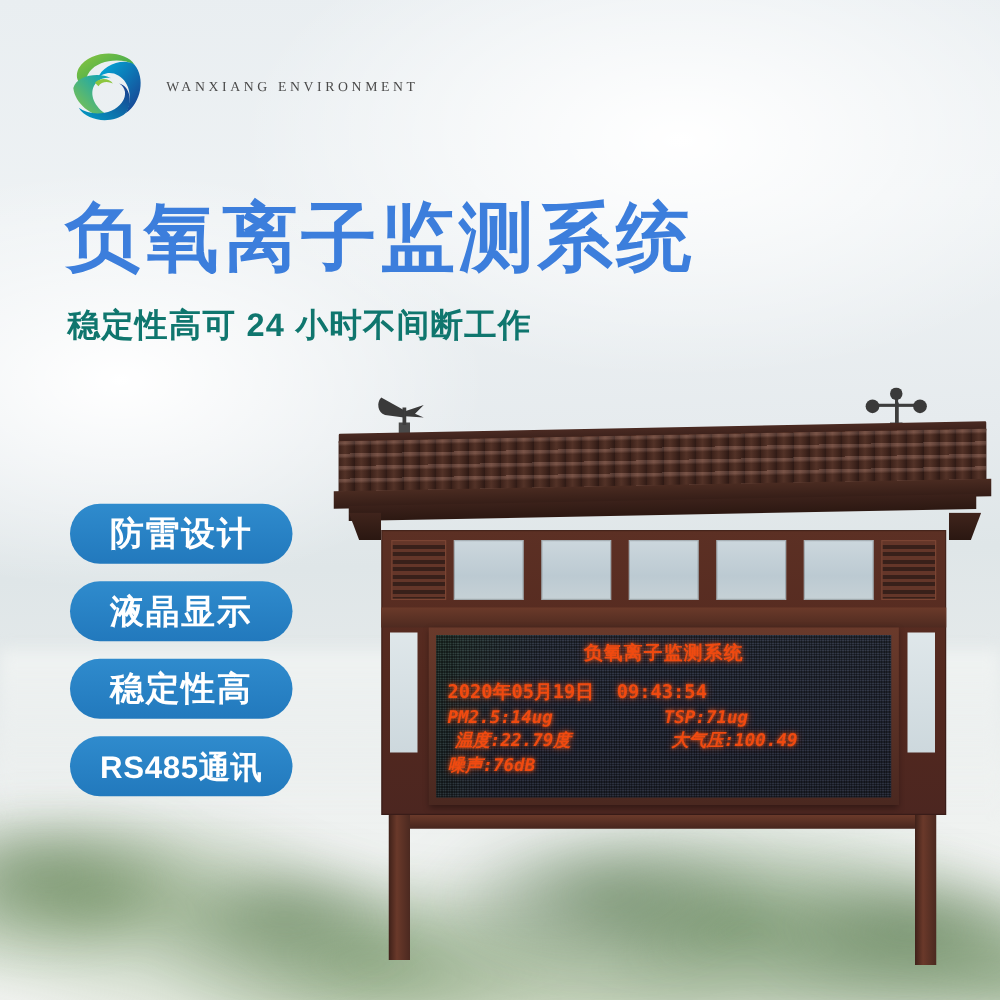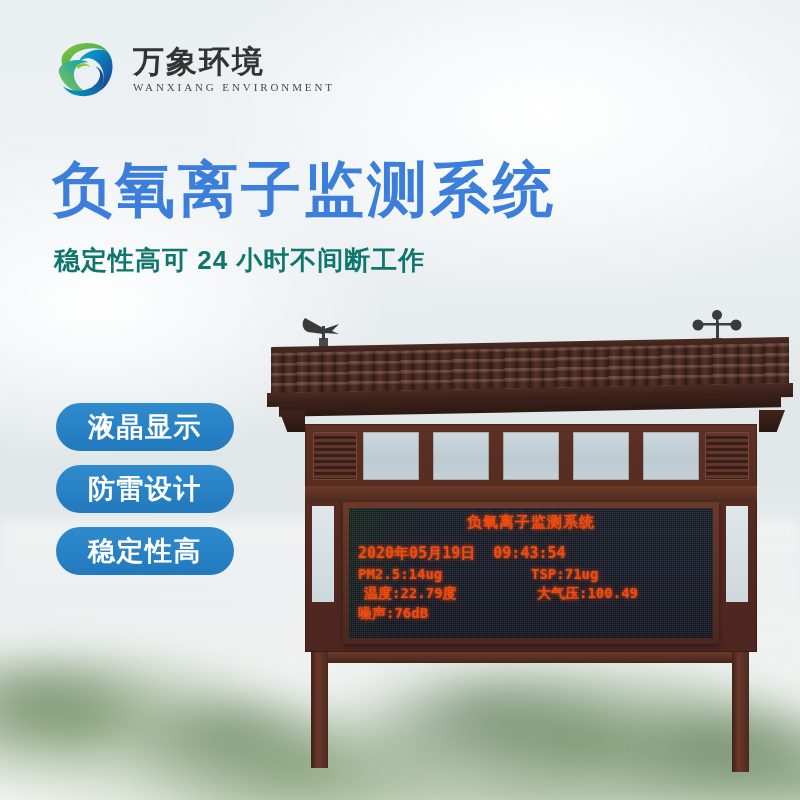--- a/index.html
+++ b/index.html
@@ -267,21 +267,21 @@
   .led-datetime {
     font-size: 15px; text-align: left; letter-spacing: 0px;
     margin-top: 14px; line-height: 1.15;
   }
   .led-grid {
     display: grid;
     grid-template-columns: 1fr 1fr;
     row-gap: 1px;
     margin-top: 3px;
   }
-  .led-cell { font-size: 14px; line-height: 1.32; }
+  .led-cell { font-size: 14px; line-height: 1.32; font-style: italic; }
   .led-cell.right { padding-left: 6px; }
 
   
   .leg-l {
     position: absolute; left: 46px; top: 334px; width: 17px; height: 116px;
     background: linear-gradient(90deg,#3f2119 0%, #6a392a 38%, #4b2920 100%);
   }
   .leg-r {
     position: absolute; right: 46px; top: 334px; width: 17px; height: 120px;
     background: linear-gradient(90deg,#3f2119 0%, #6a392a 38%, #4b2920 100%);
@@ -321,32 +321,32 @@
             <stop offset="100%" stop-color="#00A0C6"></stop>
         </linearGradient>
       </defs>
       <path d="M18 30 C32 8, 70 10, 80 26 C66 18, 40 20, 30 34 C24 42, 26 50, 33 54 C20 52, 12 42, 18 30 Z" fill="url(#gA)"></path>
       <path d="M80 26 C92 40, 88 68, 70 80 C78 66, 76 46, 62 38 C54 33, 44 35, 39 42 C44 26, 68 18, 80 26 Z" fill="url(#gB)"></path>
       <path d="M12 52 C14 70, 34 86, 54 84 C40 78, 30 64, 34 52 C37 43, 46 39, 54 41 C40 34, 16 38, 12 52 Z" fill="url(#gD)"></path>
       <path d="M70 80 C56 92, 28 90, 18 74 C32 84, 56 82, 66 68 C72 60, 70 51, 63 47 C76 50, 78 70, 70 80 Z" fill="url(#gC)"></path>
       <path d="M36 46 C42 40, 52 41, 56 47 C50 44, 43 45, 40 50 Z" fill="#8DC63F"></path>
     </svg>
     <div class="logo-text">
-      <div class="logo-cn">万象环境</div>
       <div class="logo-en">WANXIANG ENVIRONMENT</div>
     </div>
   </div>
 
   <div class="headline">负氧离子监测系统</div>
   <div class="subhead">稳定性高可 24 小时不间断工作</div>
 
   <div class="badges">
+    <div class="badge">防雷设计</div>
     <div class="badge">液晶显示</div>
-    <div class="badge">防雷设计</div>
     <div class="badge">稳定性高</div>
+    <div class="badge narrow">RS485通讯</div>
   </div>
 
   <div class="station">
 
     <svg class="sensor sensor-vane" viewBox="0 0 56 44">
       <rect x="24" y="26" width="9" height="14" fill="#4a4a4a"></rect>
       <rect x="22" y="38" width="13" height="5" fill="#3a3a3a"></rect>
       <rect x="27" y="14" width="3" height="14" fill="#3d3d3d"></rect>
       <path d="M28 16 L10 6 C6 10, 7 18, 13 20 L28 22 Z" fill="#3a3a3a"></path>
       <path d="M29 17 L44 12 L37 19 L44 22 L29 21 Z" fill="#3a3a3a"></path>

